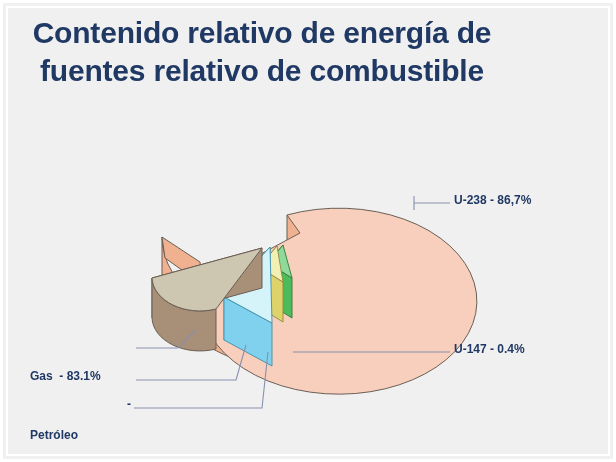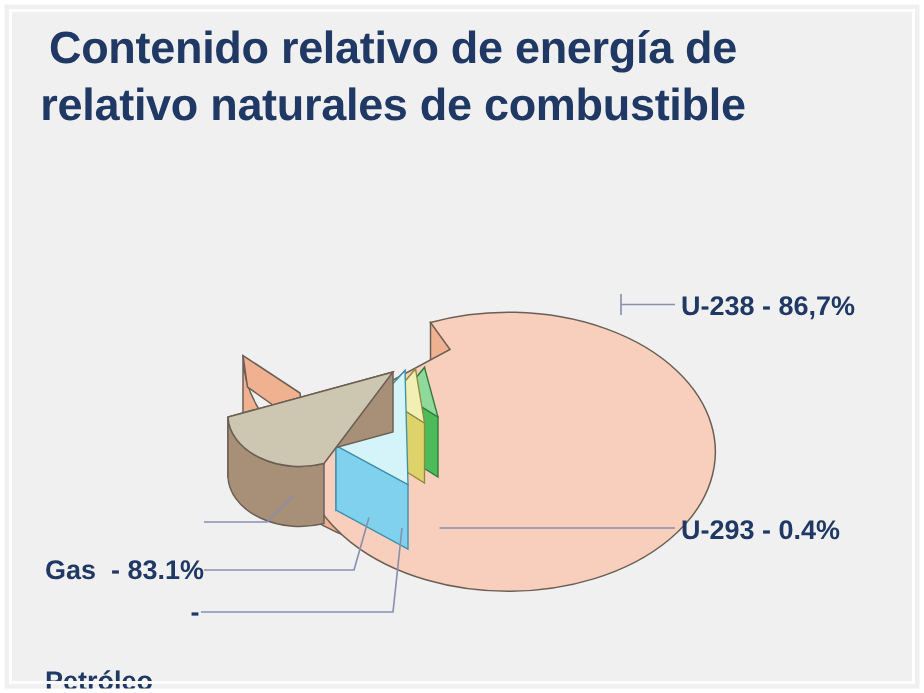--- a/index.html
+++ b/index.html
@@ -51,21 +51,21 @@
     left: 0;
     top: 0;
     width: 616px;
     height: 462px;
     z-index: 10;
   }
 
   .callout {
     position: absolute;
     color: #1f3864;
-    font-size: 18px;
+    font-size: 12px;
     font-weight: bold;
     white-space: pre;
     z-index: 20;
     line-height: 1.28;
   }
   .callout.right { text-align: left; }
   .callout.left  { text-align: left; }
 
   #label-u238   { left: 454px; top: 193px; }
   #label-u235   { left: 454px; top: 342px; }
@@ -77,21 +77,21 @@
 </head>
 <body>
 
 <div id="slide">
 
   <div class="frame-outer"></div>
   <div class="frame-inner"></div>
 
   <div id="chart-title">
     <span class="t-line">Contenido relativo de energía de</span>
-    <span class="t-line">relativo naturales de combustible</span>
+    <span class="t-line">fuentes relativo de combustible</span>
   </div>
 
   <svg id="pie-svg" viewBox="0 0 616 462">
     <defs>
       <clipPath id="clip-u238-side">
         <rect x="140" y="240" width="320" height="130"></rect>
       </clipPath>
     </defs>
 
     <g>
@@ -143,21 +143,21 @@
       <path d="M 414,196 L 414,210 M 414,203 L 450,203"></path>
       <path d="M 293,352 L 450,352"></path>
       <path d="M 196,330 L 178,348 L 136,348"></path>
       <path d="M 246,345 L 236,380 L 136,380"></path>
       <path d="M 268,352 L 262,408 L 134,408"></path>
     </g>
   </svg>
 
   <div class="callout right" id="label-u238">U-238 - 86,7%</div>
 
-  <div class="callout right" id="label-u235">U-293 - 0.4%</div>
+  <div class="callout right" id="label-u235">U-147 - 0.4%</div>
 
 
   <div class="callout left" id="label-gas">Gas  - 83.1%</div>
 
   <div class="callout left" id="label-petroleo">
     <span style="display:block">Petróleo</span>
     
   </div>
 
   <div class="callout left" id="label-petroleo-dash">-</div>

